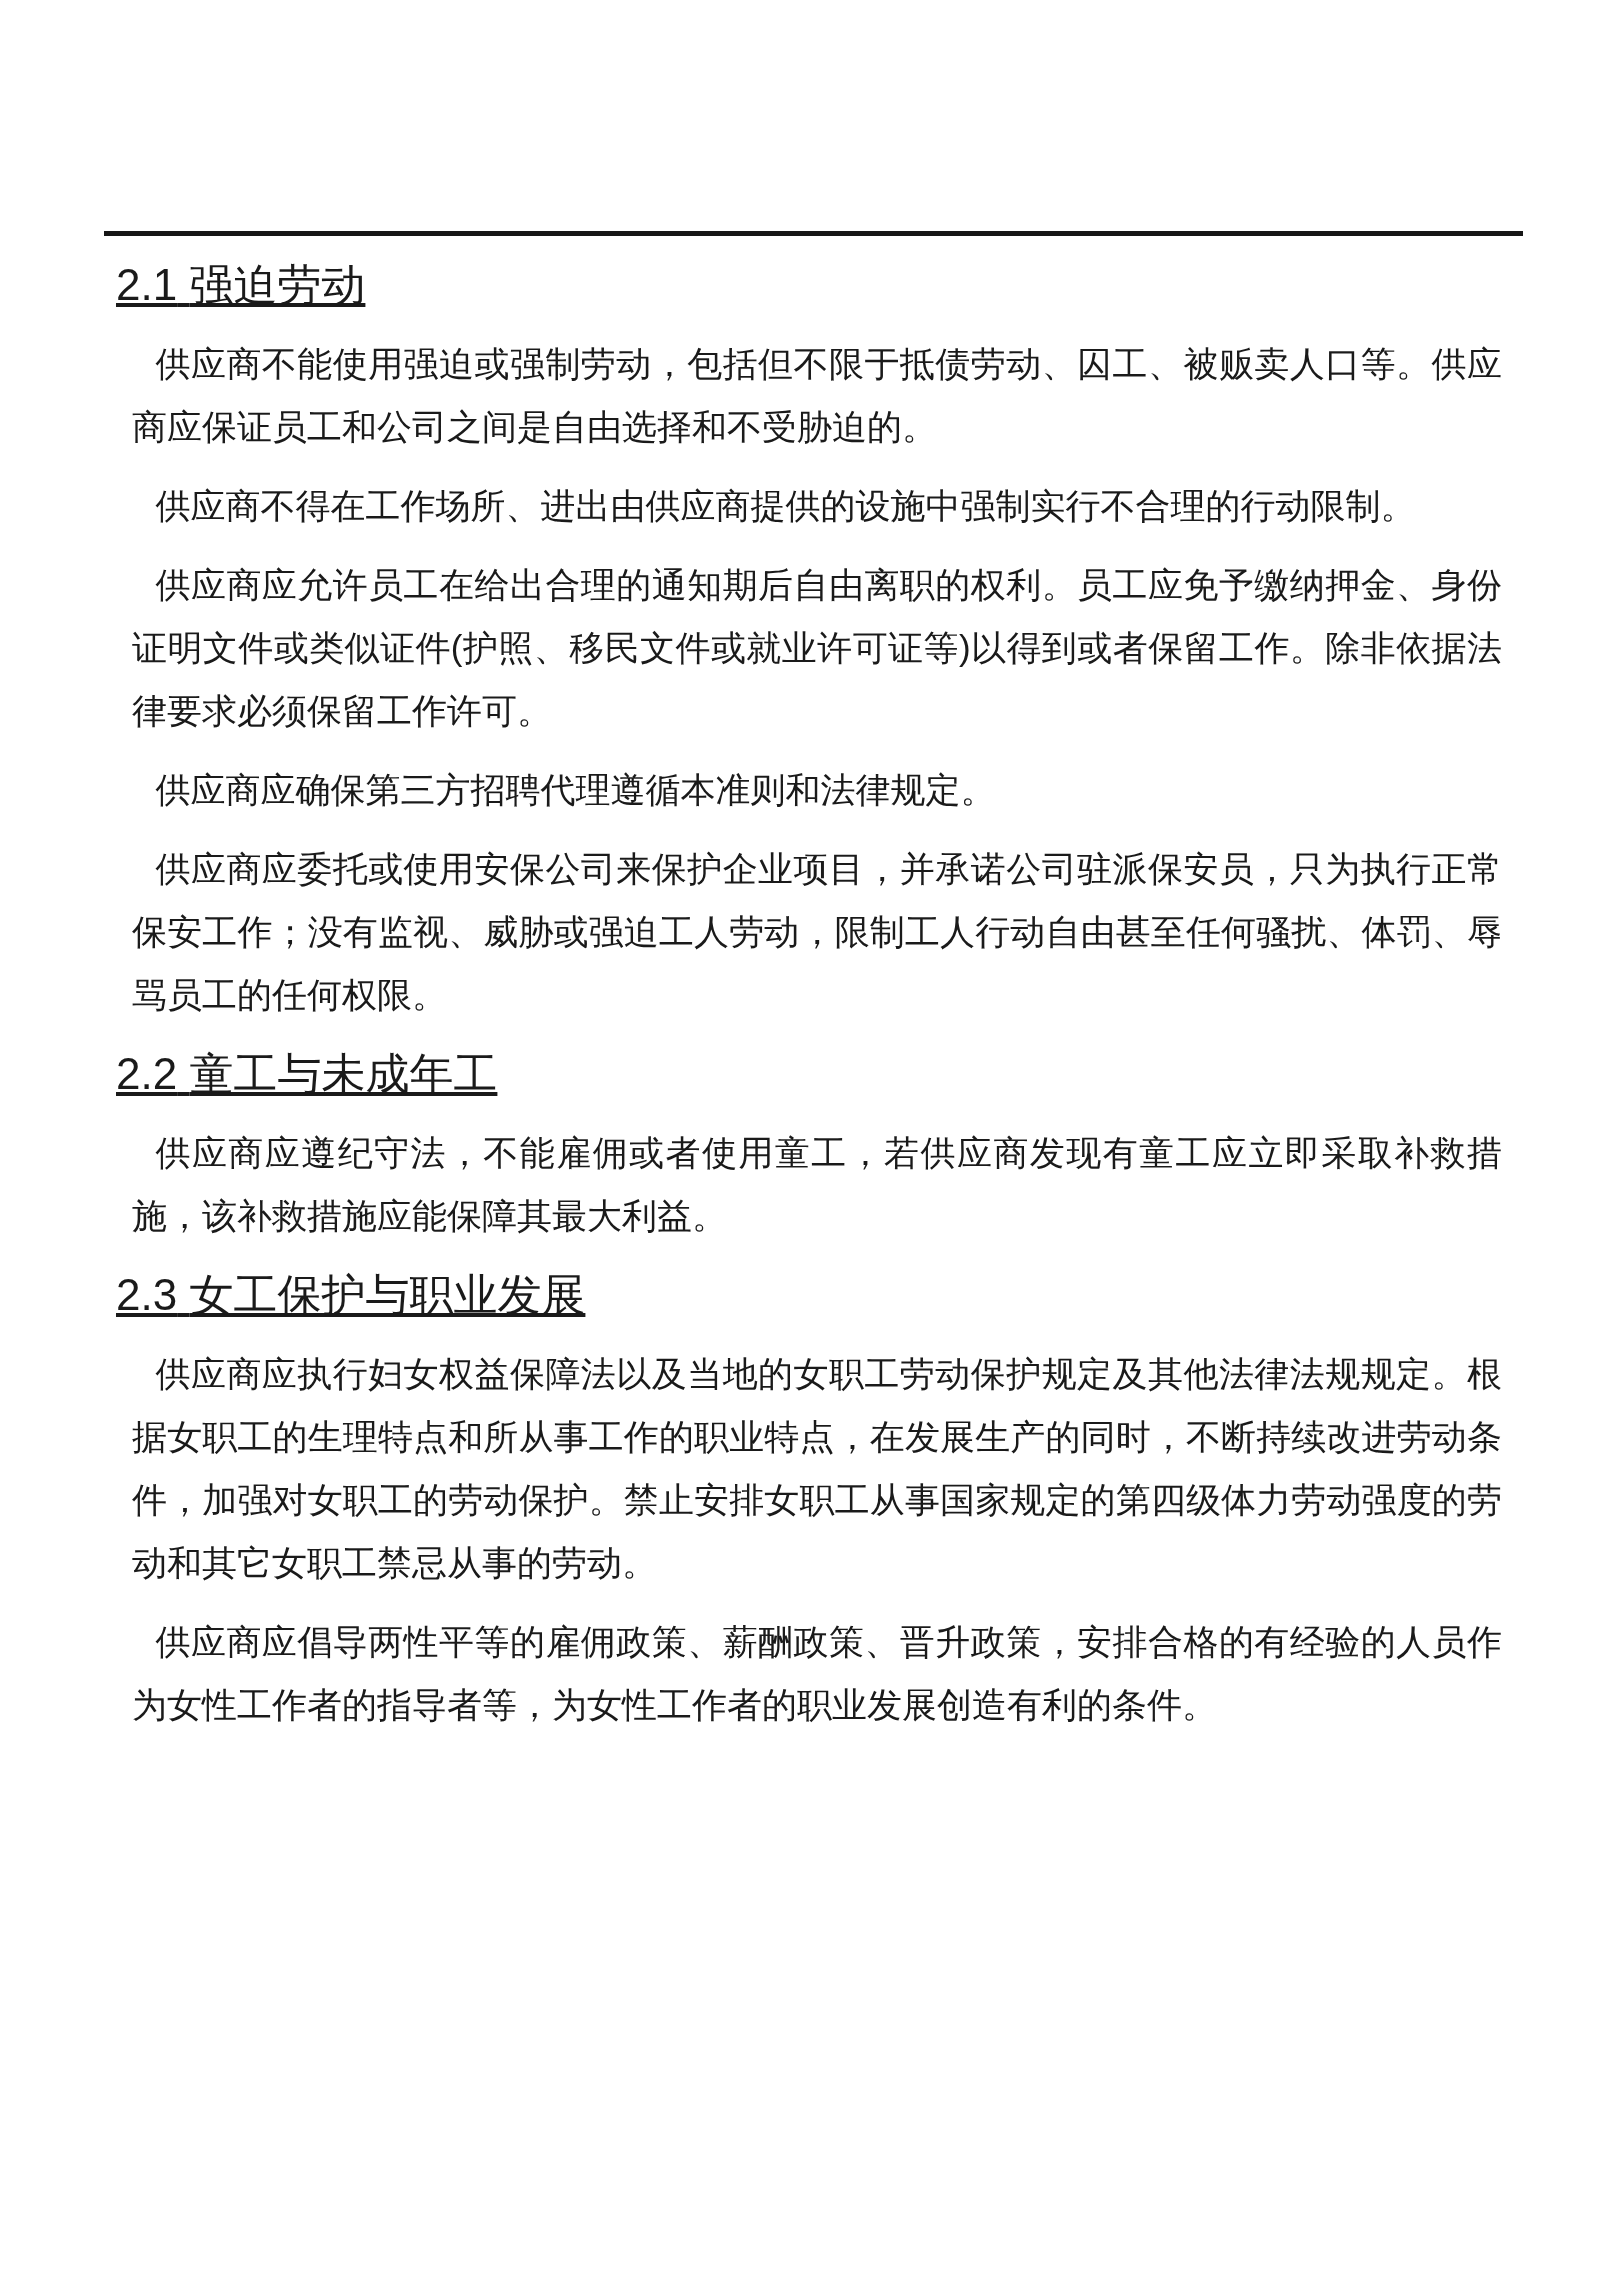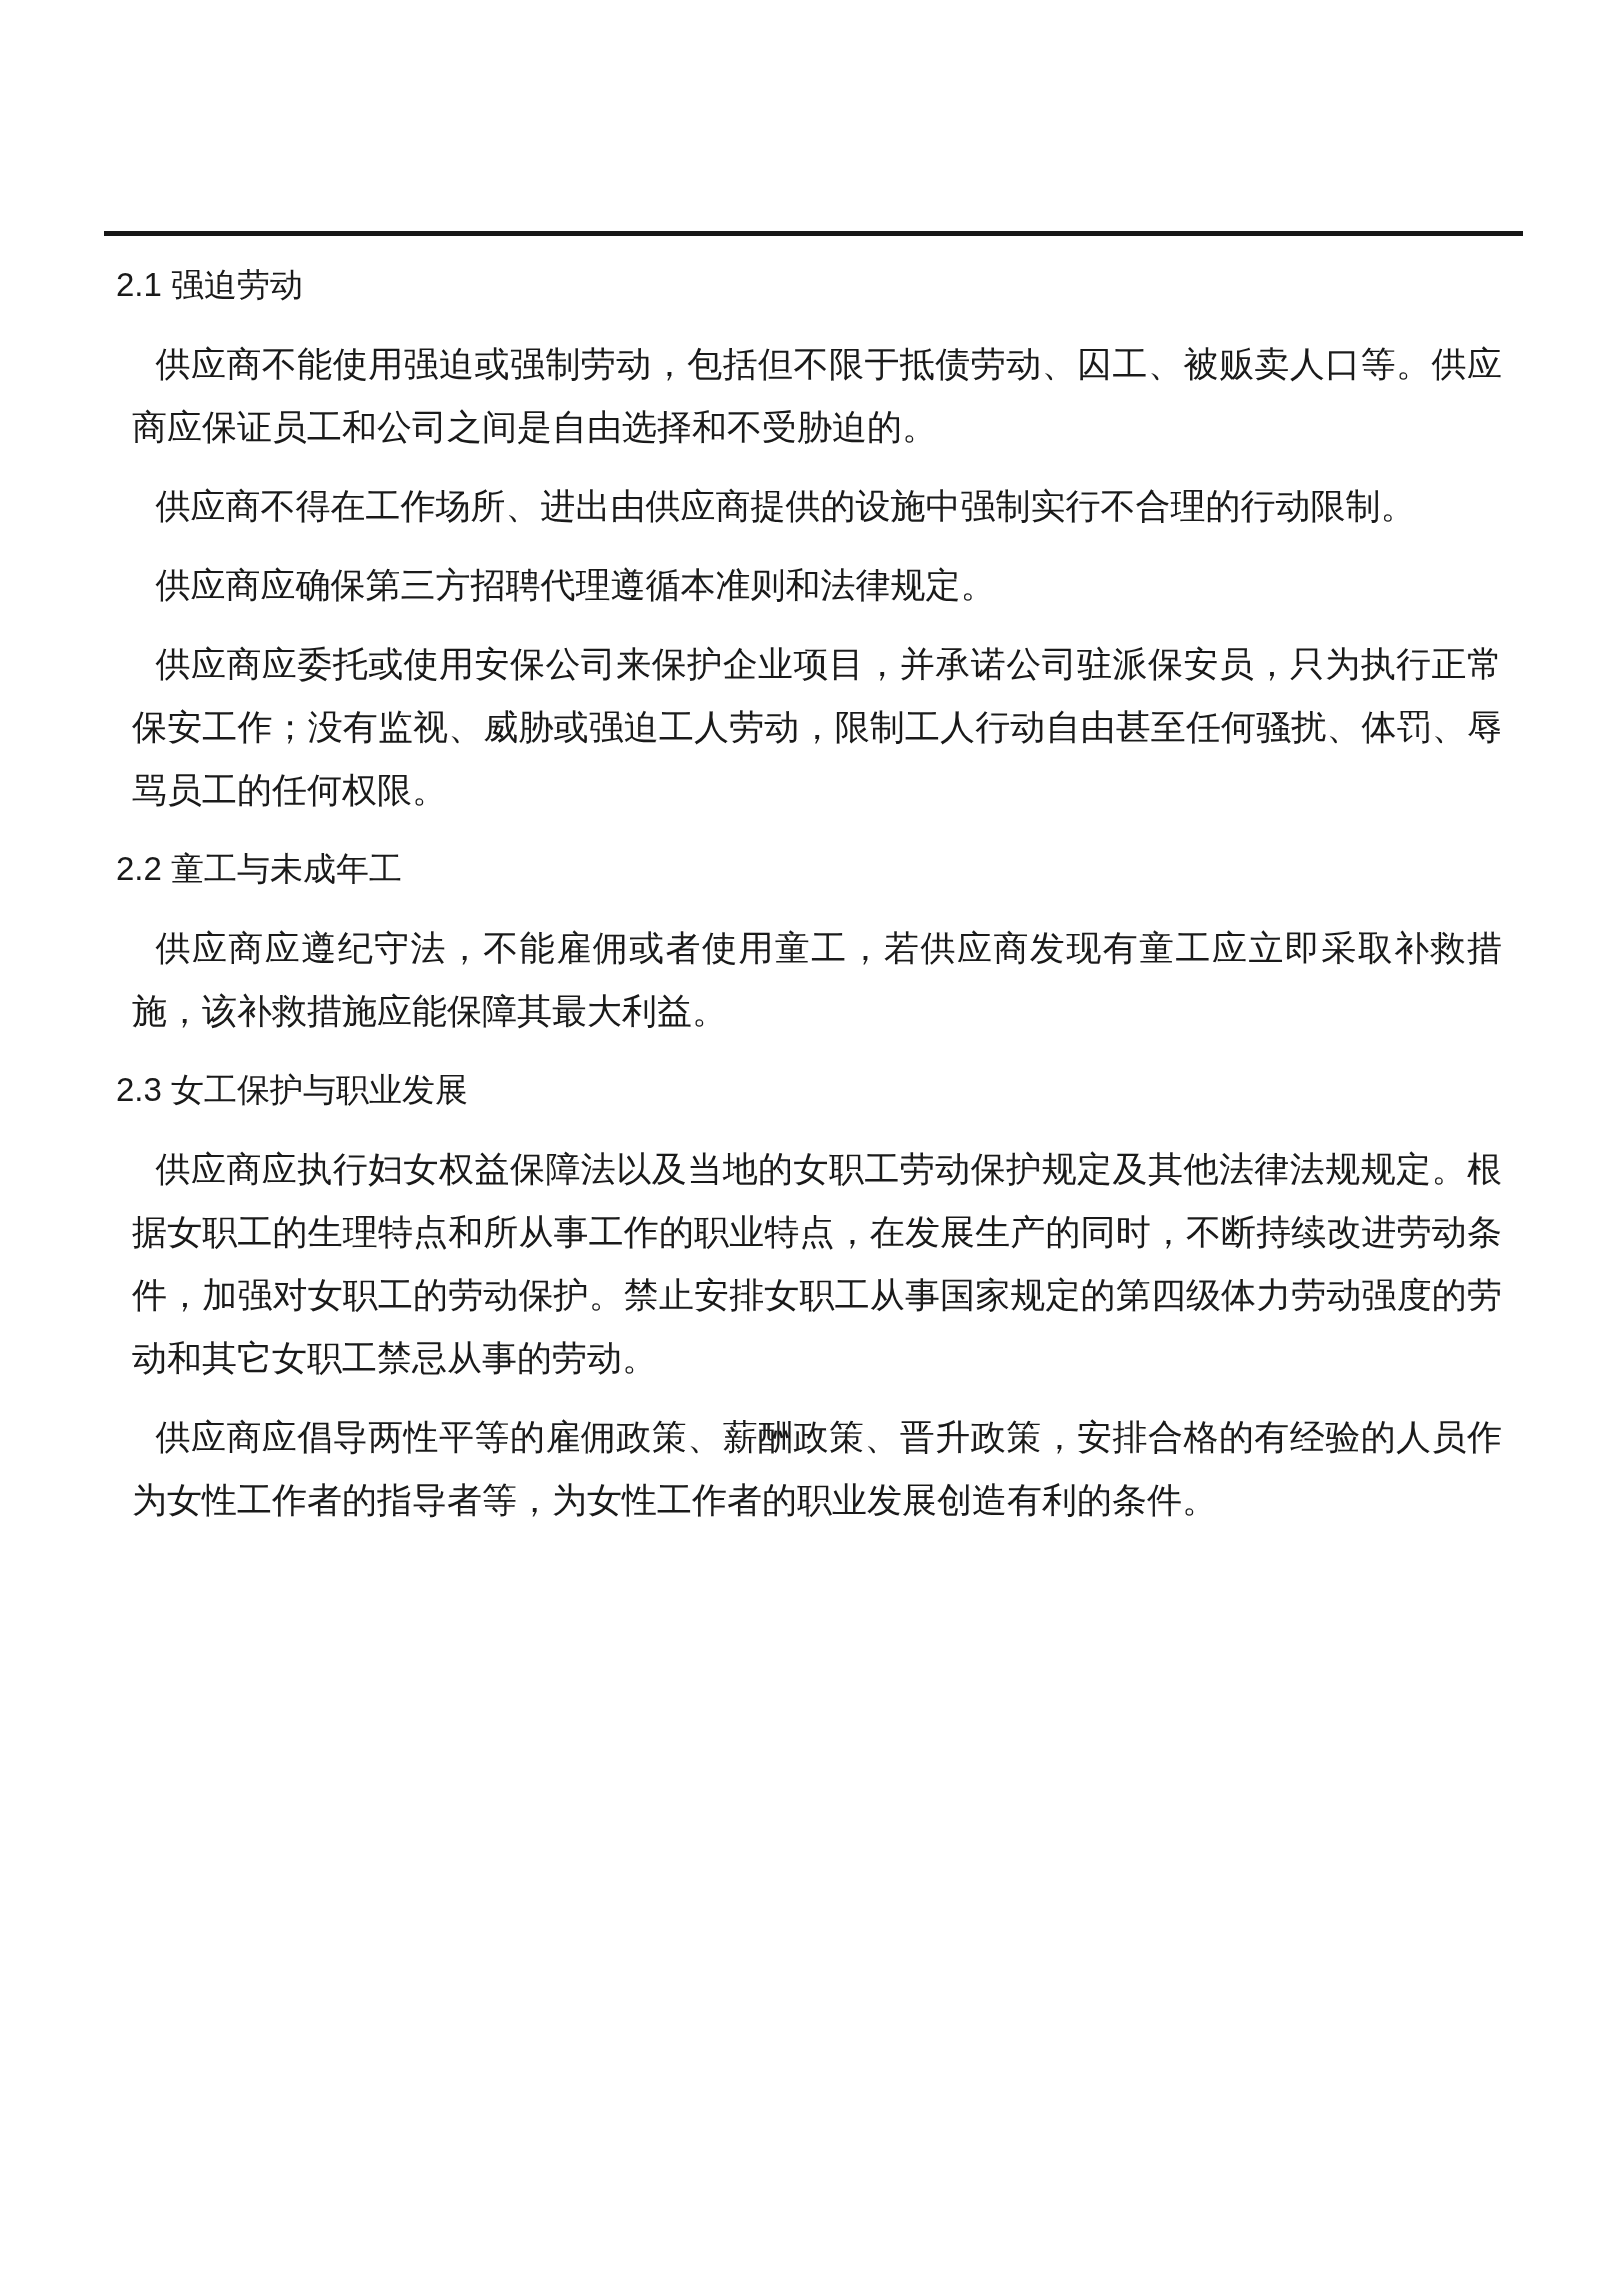--- a/index.html
+++ b/index.html
@@ -26,44 +26,46 @@
     position: absolute;
     left: 116px;
     top: 236px;
     width: 1402px;
     padding-top: 16.7px;
     font-size: 35px;
     line-height: 63px;
   }
   .sec-heading {
     margin: 0;
-    font-size: 33px;
+    font-size: 44px;
     font-weight: normal;
     line-height: 63px;
     text-align: left;
+    text-decoration: underline;
   }
   .para {
     margin: 16px;
     text-align: justify;
     text-indent: 23.5px;
     word-break: break-all;
   }
 </style>
 </head>
 <body>
 
 <div class="page">
 
   <div class="header-rule"></div>
 
   <div class="content">
 
     <h2 class="sec-heading"><span>2.1</span> <span>强迫劳动</span></h2>
     <p class="para">供应商不能使用强迫或强制劳动，包括但不限于抵债劳动、囚工、被贩卖人口等。供应商应保证员工和公司之间是自由选择和不受胁迫的。</p>
     <p class="para">供应商不得在工作场所、进出由供应商提供的设施中强制实行不合理的行动限制。</p>
+    <p class="para">供应商应允许员工在给出合理的通知期后自由离职的权利。员工应免予缴纳押金、身份证明文件或类似证件(护照、移民文件或就业许可证等)以得到或者保留工作。除非依据法律要求必须保留工作许可。</p>
     <p class="para">供应商应确保第三方招聘代理遵循本准则和法律规定。</p>
     <p class="para">供应商应委托或使用安保公司来保护企业项目，并承诺公司驻派保安员，只为执行正常保安工作；没有监视、威胁或强迫工人劳动，限制工人行动自由甚至任何骚扰、体罚、辱骂员工的任何权限。</p>
 
     <h2 class="sec-heading"><span>2.2</span> <span>童工与未成年工</span></h2>
     <p class="para">供应商应遵纪守法，不能雇佣或者使用童工，若供应商发现有童工应立即采取补救措施，该补救措施应能保障其最大利益。</p>
 
     <h2 class="sec-heading"><span>2.3</span> <span>女工保护与职业发展</span></h2>
     <p class="para">供应商应执行妇女权益保障法以及当地的女职工劳动保护规定及其他法律法规规定。根据女职工的生理特点和所从事工作的职业特点，在发展生产的同时，不断持续改进劳动条件，加强对女职工的劳动保护。禁止安排女职工从事国家规定的第四级体力劳动强度的劳动和其它女职工禁忌从事的劳动。</p>
     <p class="para">供应商应倡导两性平等的雇佣政策、薪酬政策、晋升政策，安排合格的有经验的人员作为女性工作者的指导者等，为女性工作者的职业发展创造有利的条件。</p>
 

